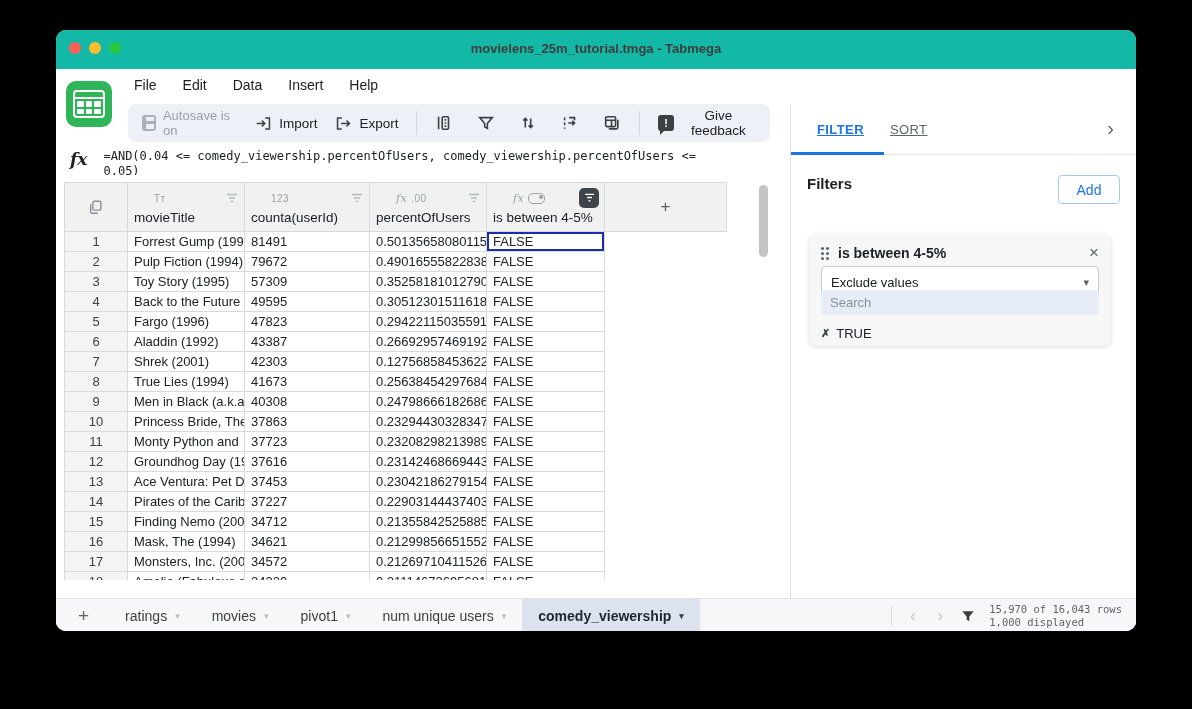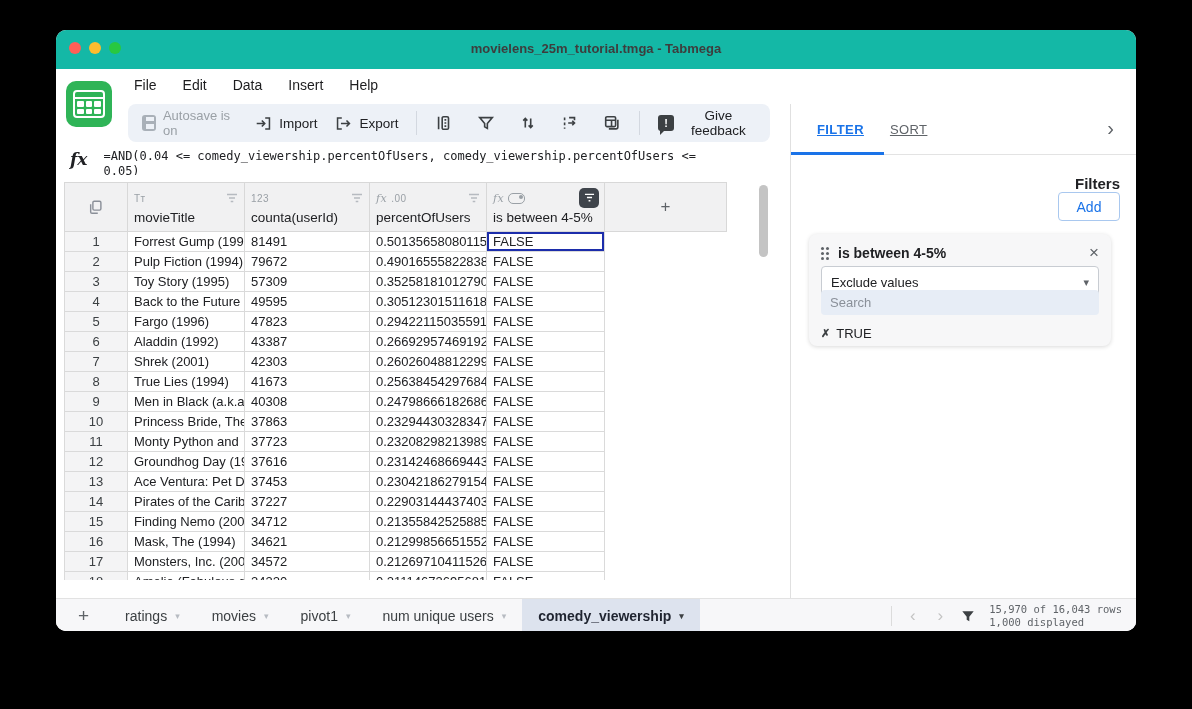--- a/index.html
+++ b/index.html
@@ -49,21 +49,21 @@
             padding-left:6px;}
   .formula-text{font-family:"DejaVu Sans Mono",monospace;font-size:12px;line-height:15px;
                 color:#202124;overflow:hidden;height:26px;width:650px;}
   
   .grid{position:absolute;left:8px;top:113px;}
   .grid-header{display:flex;height:50px;}
   .hcell{box-sizing:border-box;background:#f1f1f2;border:1px solid #d8d8d8;border-left:none;
          padding:6px 6px 0 6px;position:relative;}
   .hcell.first{border-left:1px solid #d8d8d8;}
   .htop{height:18px;display:flex;align-items:center;justify-content:space-between;}
-  .htype{font-size:10px;color:#9aa0a6;letter-spacing:.5px;display:flex;align-items:center;gap:4px;}
+  .htype{font-size:10px;color:#9aa0a6;letter-spacing:.5px;display:flex;align-items:center;gap:4px;margin-left:20px;}
   .htype .fxi{font-family:"DejaVu Serif",serif;font-style:italic;font-size:11px;}
   .toggle-pill{width:15px;height:9px;border:1.5px solid #9aa0a6;border-radius:5px;position:relative;display:inline-block;}
   .toggle-pill::after{content:"";position:absolute;right:1px;top:1px;width:4px;height:4px;border-radius:50%;background:#9aa0a6;}
   .hname{font-size:13.5px;color:#202124;margin-top:3px;white-space:nowrap;overflow:hidden;}
   .corner{width:64px;display:flex;align-items:center;justify-content:center;padding:0;}
   .addcol{width:122px;display:flex;align-items:center;justify-content:center;
           font-size:17px;color:#5f6368;padding:0;cursor:pointer;}
   .filter-badge{width:20px;height:20px;background:#3f444b;border-radius:5px;display:flex;
                 align-items:center;justify-content:center;position:absolute;right:5px;top:5px;}
   .grid-rows{height:348px;overflow:hidden;width:541px;}
@@ -86,21 +86,21 @@
   .ctx-item.hl::after{content:"";position:absolute;left:2px;right:2px;top:-1px;bottom:-1px;
                       border:3px solid var(--annotation);pointer-events:none;}
   
   .panel{position:absolute;left:734px;top:35px;width:346px;height:494px;background:#fff;
          border-left:1px solid #e0e0e0;box-sizing:border-box;}
   .ptabs{height:50px;border-bottom:1px solid #e3e3e3;position:relative;display:flex;align-items:center;}
   .ptab{font-size:13px;letter-spacing:.4px;color:#5f6368;margin-left:26px;cursor:pointer;text-decoration:underline;}
   .ptab.active{color:var(--accent);font-weight:700;}
   .ptab-underline{position:absolute;left:0;bottom:-1px;width:93px;height:3px;background:var(--accent);}
   .pchevron{position:absolute;right:22px;top:13px;font-size:20px;color:#5f6368;cursor:pointer;}
-  .phead{display:flex;align-items:flex-end;justify-content:space-between;padding:20px 16px 0 16px;flex-direction:column;}
+  .phead{display:flex;align-items:flex-start;justify-content:space-between;padding:20px 16px 0 16px;}
   .ptitle{font-size:15px;font-weight:700;}
   .add-btn{min-width:62px;height:29px;border:1px solid #a9c8ef;border-radius:4px;background:#fff;
            color:var(--accent);font-size:14px;font-family:inherit;cursor:pointer;}
   .fcard{position:absolute;left:18px;top:130px;width:302px;height:112px;background:#f7f7f8;
          border-radius:8px;box-shadow:0 1px 4px rgba(0,0,0,.15);}
   .fcard-head{display:flex;align-items:center;padding:9px 12px 0 12px;}
   .drag{display:grid;grid-template-columns:3px 3px;gap:2px;margin-right:9px;cursor:grab;}
   .drag span{width:3px;height:3px;border-radius:50%;background:#5f6368;}
   .fcard-title{font-size:14px;font-weight:700;flex:1;}
   .fcard-close{font-size:17px;color:#5f6368;cursor:pointer;}
@@ -334,21 +334,21 @@
             <div class="gcell gnum">6</div>
             <div class="gcell gtitle">Aladdin (1992)</div>
             <div class="gcell gcount">43387</div>
             <div class="gcell gpct">0.26692957469192</div>
             <div class="gcell gflag">FALSE</div>
           </div>
           <div class="grow">
             <div class="gcell gnum">7</div>
             <div class="gcell gtitle">Shrek (2001)</div>
             <div class="gcell gcount">42303</div>
-            <div class="gcell gpct">0.26026048812299</div>
+            <div class="gcell gpct">0.12756858453622</div>
             <div class="gcell gflag">FALSE</div>
           </div>
           <div class="grow">
             <div class="gcell gnum">8</div>
             <div class="gcell gtitle">True Lies (1994)</div>
             <div class="gcell gcount">41673</div>
             <div class="gcell gpct">0.25638454297684</div>
             <div class="gcell gflag">FALSE</div>
           </div>
           <div class="grow">

